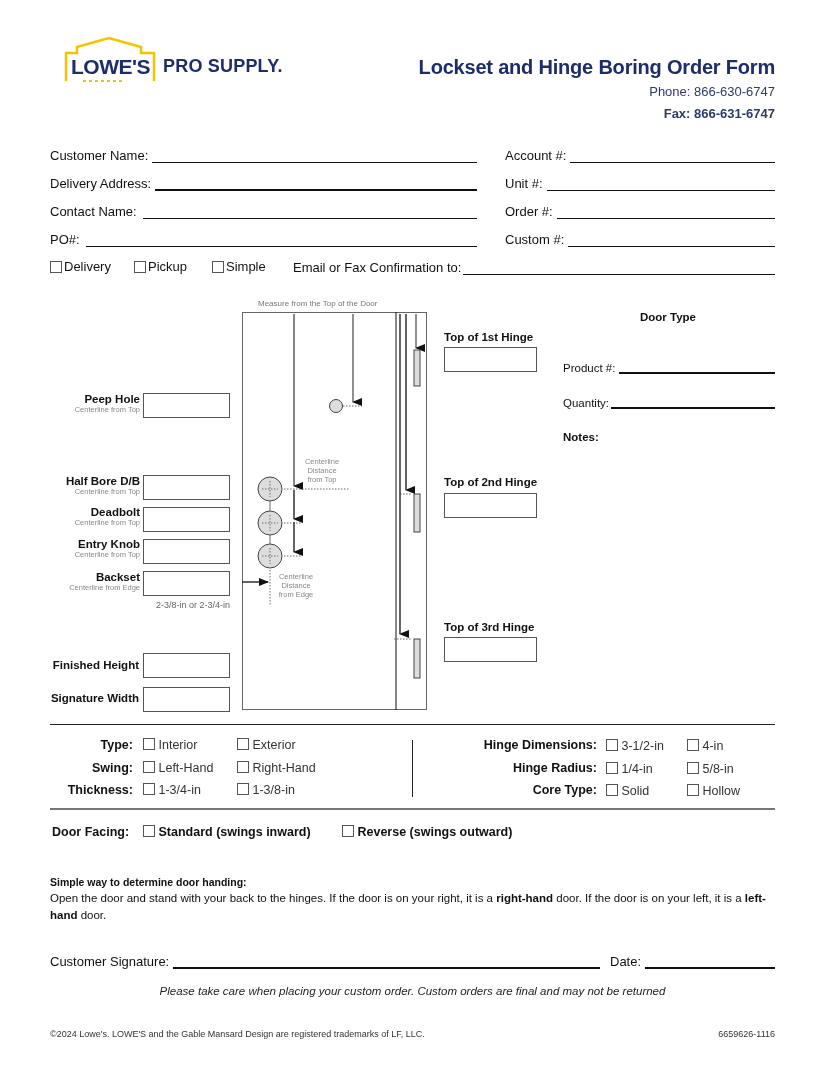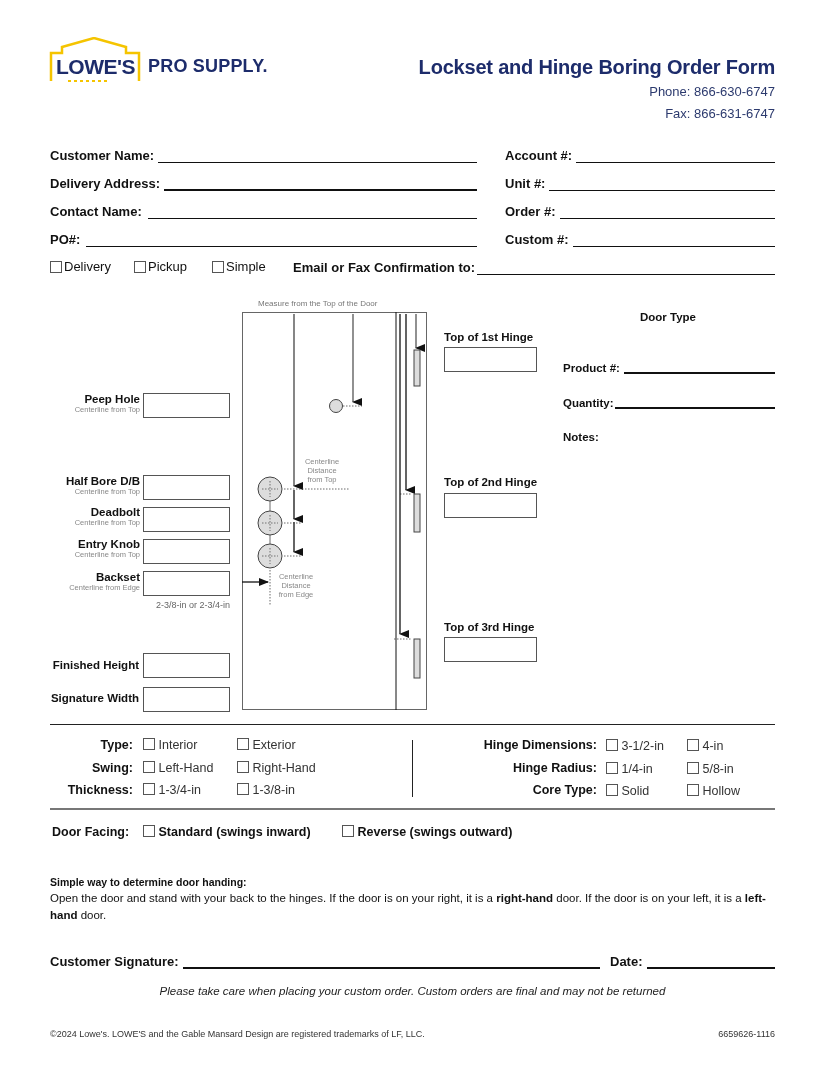--- a/index.html
+++ b/index.html
@@ -2,29 +2,29 @@
 <html><head>
 <meta charset="utf-8">
 <style>
   * { box-sizing: border-box; margin: 0; padding: 0; }
   html, body { width: 825px; height: 1075px; background: #fff; }
   body { position: relative; font-family: "Liberation Sans", sans-serif; color: #111; overflow: hidden; }
   .abs { position: absolute; }
   .b { font-weight: bold; }
 
   
-  .logo-wrap { left: 48px; top: 37px; width: 240px; height: 46px; text-decoration: underline; }
+  .logo-wrap { left: 63px; top: 37px; width: 240px; height: 46px; text-decoration: underline; }
   .logo-house { position: absolute; left: 0; top: 0; }
   .logo-lowes { position: absolute; left: 8px; top: 18px; font-family: "Liberation Sans", sans-serif; font-weight: bold; font-size: 21px; color: #1d2c6b; letter-spacing: -0.5px; }
   .logo-pro { position: absolute; left: 100px; top: 19px; font-weight: bold; font-size: 18px; color: #1d2c6b; letter-spacing: 0.2px; }
   .title { right: 50px; top: 56px; font-size: 20px; font-weight: bold; color: #1d2c6b; text-align: right; letter-spacing: -0.2px; }
   .contact { right: 50px; font-size: 13px; color: #2c3a6e; text-align: right; }
 
   
-  .field { display: flex; align-items: flex-end; font-size: 13px; font-weight: bold; }
+  .field { display: flex; align-items: flex-end; font-size: 13px; font-weight: normal; }
   .field .line { flex: 1; border-bottom: 1px solid #111; margin-left: 4px; height: 12px; }
   .field .line.thick { border-bottom-width: 2px; }
 
   .cb { display: inline-block; width: 12px; height: 12px; border: 1px solid #555; background: #fff; vertical-align: -1px; cursor: pointer; }
   .check-row { font-size: 13px; font-weight: normal; display: flex; align-items: center; }
 
   
   .diagram-caption { font-size: 8px; color: #777; }
   .door { border: 1.5px solid #666; background: #fff; }
   .small-note { font-size: 7.5px; color: #888; text-align: center; line-height: 9px; }
@@ -52,21 +52,21 @@
   <svg class="logo-house" width="96" height="46" viewBox="0 0 96 46">
     <polyline points="3,44 3,16 14,16 14,10 46,1 78,10 78,16 91,16 91,44" fill="none" stroke="#f5c400" stroke-width="2.5"></polyline>
     <line x1="20" y1="44" x2="60" y2="44" stroke="#f5c400" stroke-width="2" stroke-dasharray="3,3"></line>
   </svg>
   <span class="logo-lowes">LOWE'S</span>
   <span class="logo-pro">PRO SUPPLY.</span>
 </div>
 
 <div class="abs title">Lockset and Hinge Boring Order Form</div>
 <div class="abs contact" style="top:84px;">Phone: 866-630-6747</div>
-<div class="abs contact" style="top:106px;">Fax: 866-631-6747</div>
+<div class="abs contact" style="top:106px;font-weight:bold;">Fax: 866-631-6747</div>
 
 <div class="abs field" style="left:50px; top:148px; width:427px;">
   <span>Customer Name:</span>
   <span class="line"></span>
 </div>
 <div class="abs field" style="left:50px; top:176px; width:427px;">
   <span>Delivery Address:</span>
   <span class="line thick"></span>
 </div>
 <div class="abs field" style="left:50px; top:204px; width:427px;">

